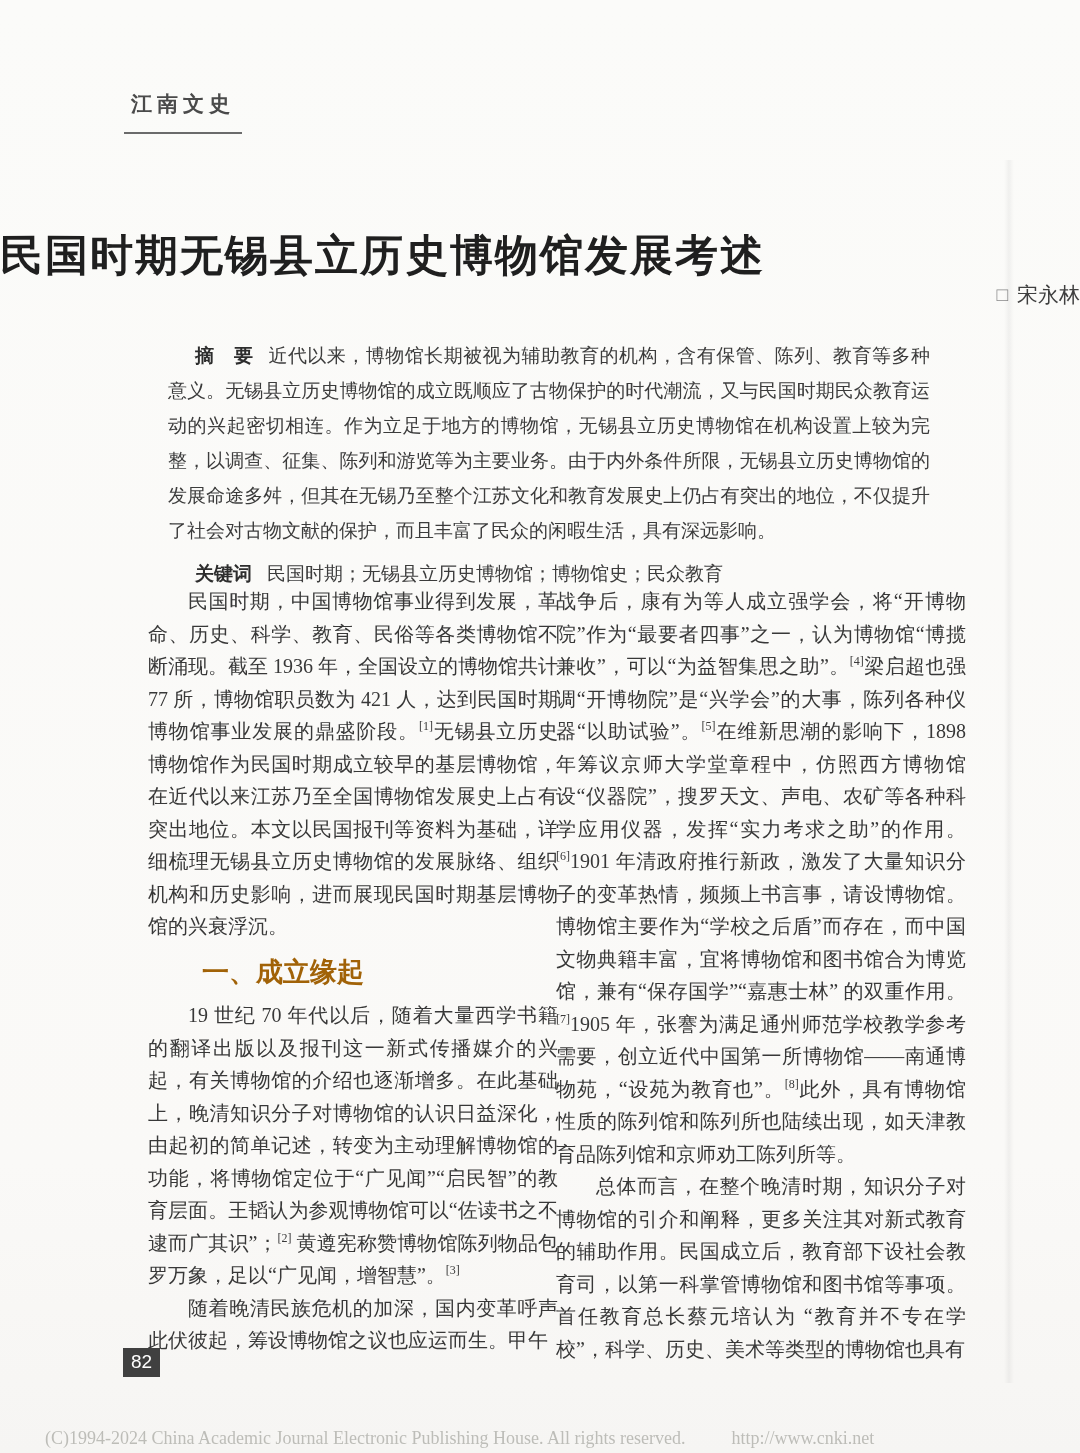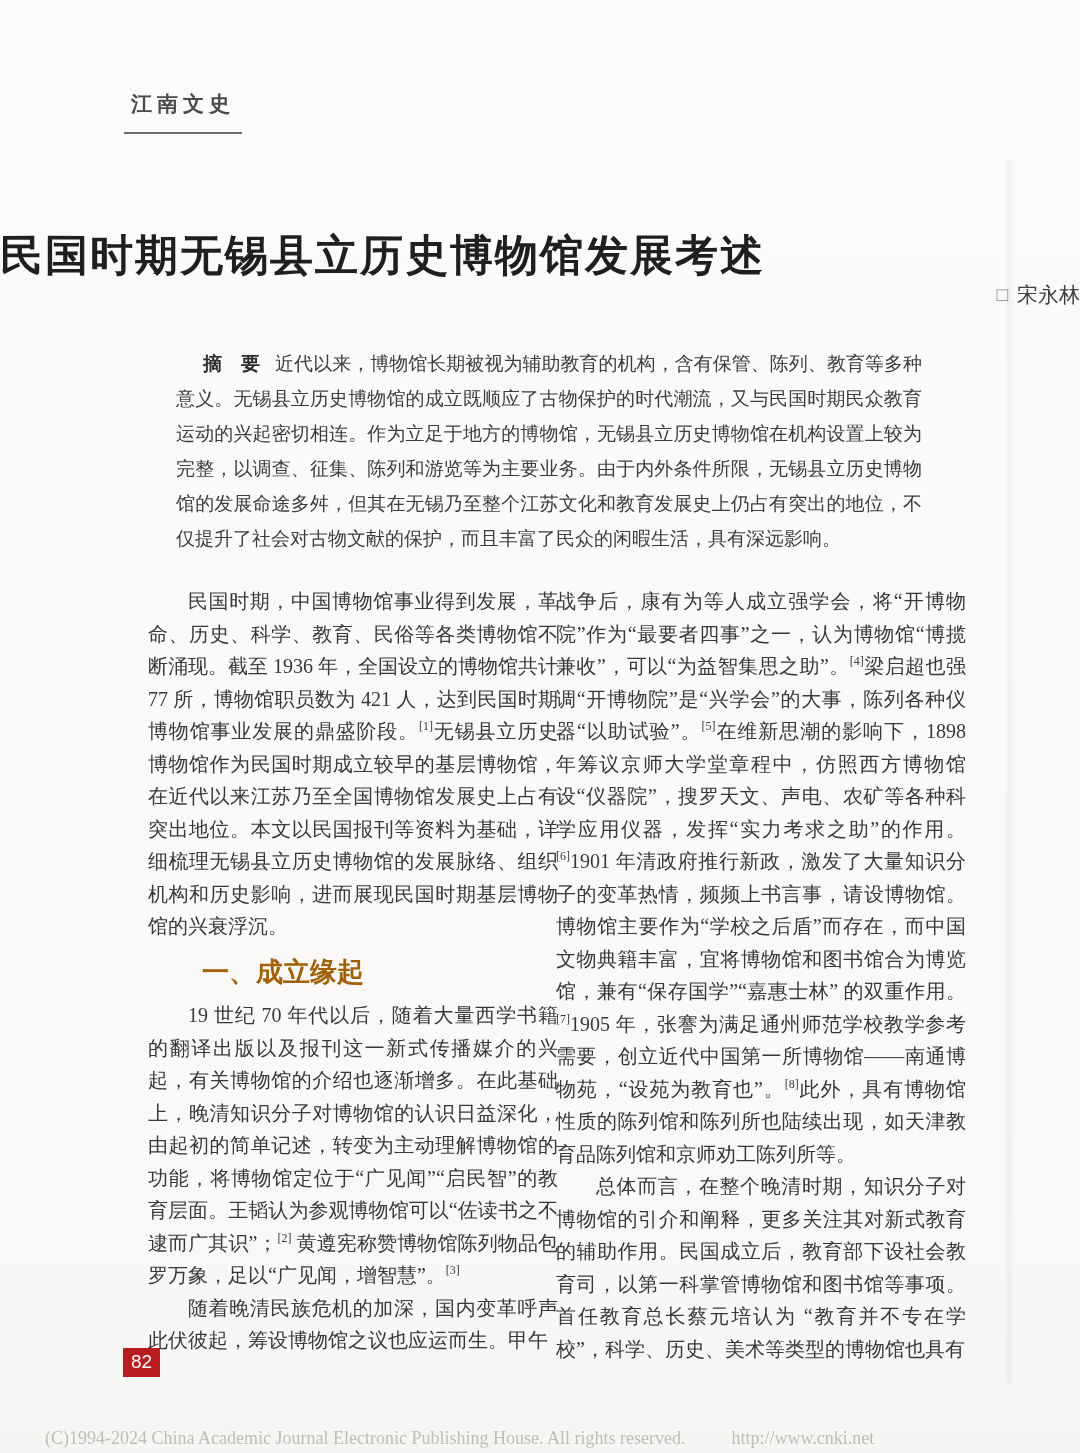--- a/index.html
+++ b/index.html
@@ -27,21 +27,21 @@
   }
   .author-square {
     display:inline-block; color:#8a8a8a; font-size:19px;
     margin-right:9px; transform:translateY(-1px);
   }
   .abstract-block {
     position:absolute; left:160px; top:330px; width:778px;
     font-size:19px; line-height:35px; text-align:justify;
     color:#3c3c3c;
   }
-  .abstract-block p { margin:16px; text-indent:27px; }
+  .abstract-block p { margin:8px; text-indent:27px; }
   .inline-label {
     font-family:"Liberation Sans", sans-serif;
     font-weight:700; color:#2d2d2d; margin-right:15px;
   }
   .column {
     position:absolute; top:585px; width:410px;
     font-size:20px; line-height:32.5px; text-align:justify;
     color:#383838;
   }
   .col-left  { left:122px;margin-left:26px; }
@@ -49,21 +49,21 @@
   .column p.para { margin:0; text-indent:2em; }
   .column p.para.no-indent { text-indent:0; }
   .section-heading {
     font-family:Liberation Sans, sans-serif;
     font-size:27px; font-weight:700; color:#a16207;
     margin:13px 0 11px 0; text-indent:2em;
   }
   sup.ref { font-size:12px; line-height:0; letter-spacing:0; }
   .page-number {
     position:absolute; left:123px; top:1348px;
-    background:#b91c1c; color:#ffffff;
+    background:#404040; color:#ffffff;
     font-family:"Liberation Sans", sans-serif;
     font-size:19px; padding:3px 8px 4px 8px;
   }
   .footer {
     position:absolute; left:36px; top:1407px;
     font-size:18px; color:#bdbdb8; white-space:pre;
   }
   .footer .footer-url { margin-left:46px; }
   .scan-shadow {
     position:absolute; right:66px; top:160px; bottom:70px; width:10px;
@@ -76,20 +76,21 @@
 <div class="journal-header">江南文史</div>
 
 <h1 class="title">民国时期无锡县立历史博物馆发展考述</h1>
 
 <div class="author-line">
   <span class="author-square">□</span><span>宋永林</span>
 </div>
 
 <div class="abstract-block">
   <p><span class="inline-label">摘　要</span><span>近代以来，博物馆长期被视为辅助教育的机构，含有保管、陈列、教育等多种意义。无锡县立历史博物馆的成立既顺应了古物保护的时代潮流，又与民国时期民众教育运动的兴起密切相连。作为立足于地方的博物馆，无锡县立历史博物馆在机构设置上较为完整，以调查、征集、陈列和游览等为主要业务。由于内外条件所限，无锡县立历史博物馆的发展命途多舛，但其在无锡乃至整个江苏文化和教育发展史上仍占有突出的地位，不仅提升了社会对古物文献的保护，而且丰富了民众的闲暇生活，具有深远影响。</span></p>
+  <p><span class="inline-label">关键词</span><span>民国时期；无锡县立历史博物馆；博物馆史；民众教育</span></p>
 </div>
 
 <div class="column col-left">
     <p class="para">民国时期，中国博物馆事业得到发展，革命、历史、科学、教育、民俗等各类博物馆不断涌现。截至 1936 年，全国设立的博物馆共计 77 所，博物馆职员数为 421 人，达到民国时期博物馆事业发展的鼎盛阶段。<sup class="ref">[1]</sup>无锡县立历史博物馆作为民国时期成立较早的基层博物馆，在近代以来江苏乃至全国博物馆发展史上占有突出地位。本文以民国报刊等资料为基础，详细梳理无锡县立历史博物馆的发展脉络、组织机构和历史影响，进而展现民国时期基层博物馆的兴衰浮沉。</p>
     <h3 class="section-heading">一、成立缘起</h3>
     <p class="para">19 世纪 70 年代以后，随着大量西学书籍的翻译出版以及报刊这一新式传播媒介的兴起，有关博物馆的介绍也逐渐增多。在此基础上，晚清知识分子对博物馆的认识日益深化，由起初的简单记述，转变为主动理解博物馆的功能，将博物馆定位于“广见闻”“启民智”的教育层面。王韬认为参观博物馆可以“佐读书之不逮而广其识”；<sup class="ref">[2]</sup> 黄遵宪称赞博物馆陈列物品包罗万象，足以“广见闻，增智慧”。<sup class="ref">[3]</sup></p>
     <p class="para">随着晚清民族危机的加深，国内变革呼声此伏彼起，筹设博物馆之议也应运而生。甲午</p>
   </div>
 <div class="column col-right">
     <p class="para no-indent">战争后，康有为等人成立强学会，将“开博物院”作为“最要者四事”之一，认为博物馆“博揽兼收”，可以“为益智集思之助”。<sup class="ref">[4]</sup>梁启超也强调“开博物院”是“兴学会”的大事，陈列各种仪器“以助试验”。<sup class="ref">[5]</sup>在维新思潮的影响下，1898 年筹议京师大学堂章程中，仿照西方博物馆设“仪器院”，搜罗天文、声电、农矿等各种科学应用仪器，发挥“实力考求之助”的作用。<sup class="ref">[6]</sup>1901 年清政府推行新政，激发了大量知识分子的变革热情，频频上书言事，请设博物馆。博物馆主要作为“学校之后盾”而存在，而中国文物典籍丰富，宜将博物馆和图书馆合为博览馆，兼有“保存国学”“嘉惠士林” 的双重作用。<sup class="ref">[7]</sup>1905 年，张謇为满足通州师范学校教学参考需要，创立近代中国第一所博物馆——南通博物苑，“设苑为教育也”。<sup class="ref">[8]</sup>此外，具有博物馆性质的陈列馆和陈列所也陆续出现，如天津教育品陈列馆和京师劝工陈列所等。</p>

